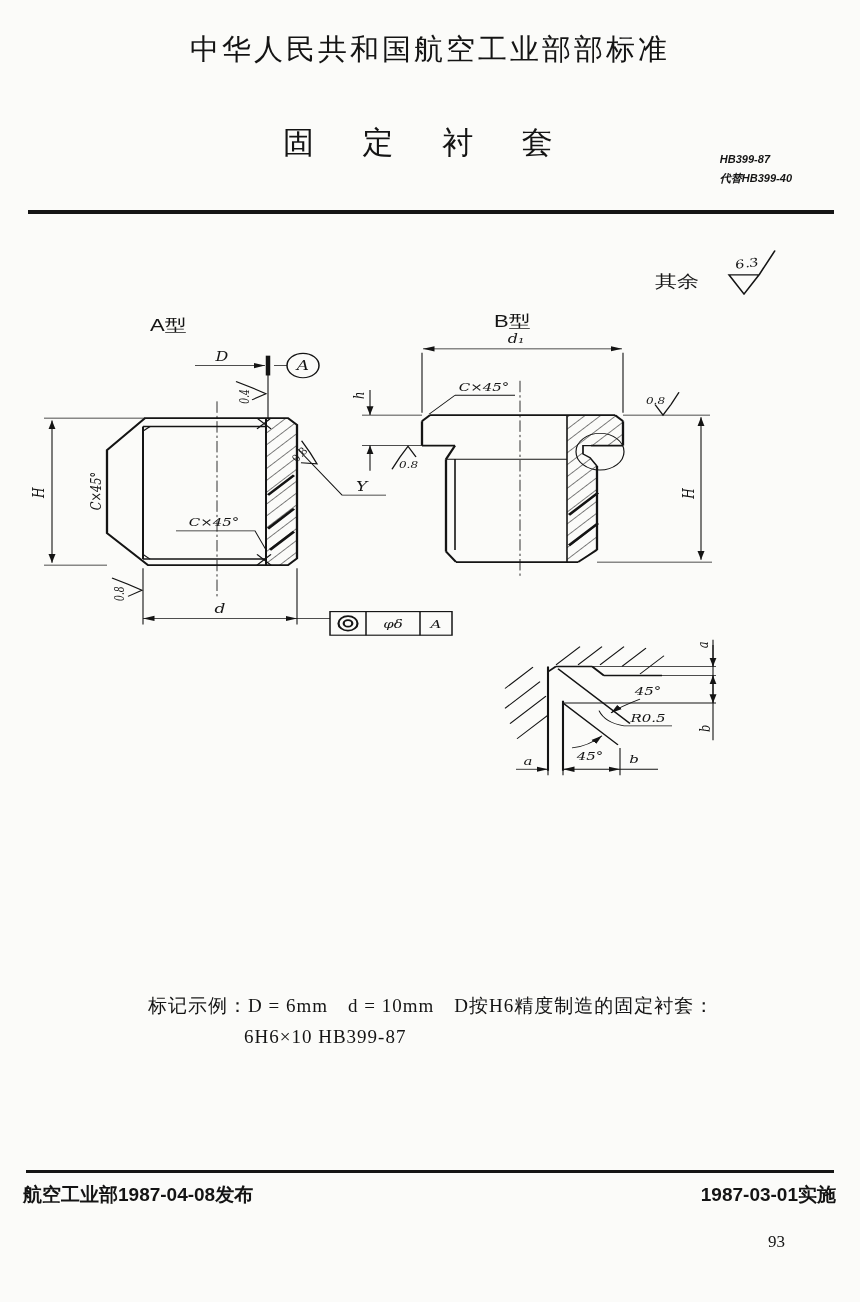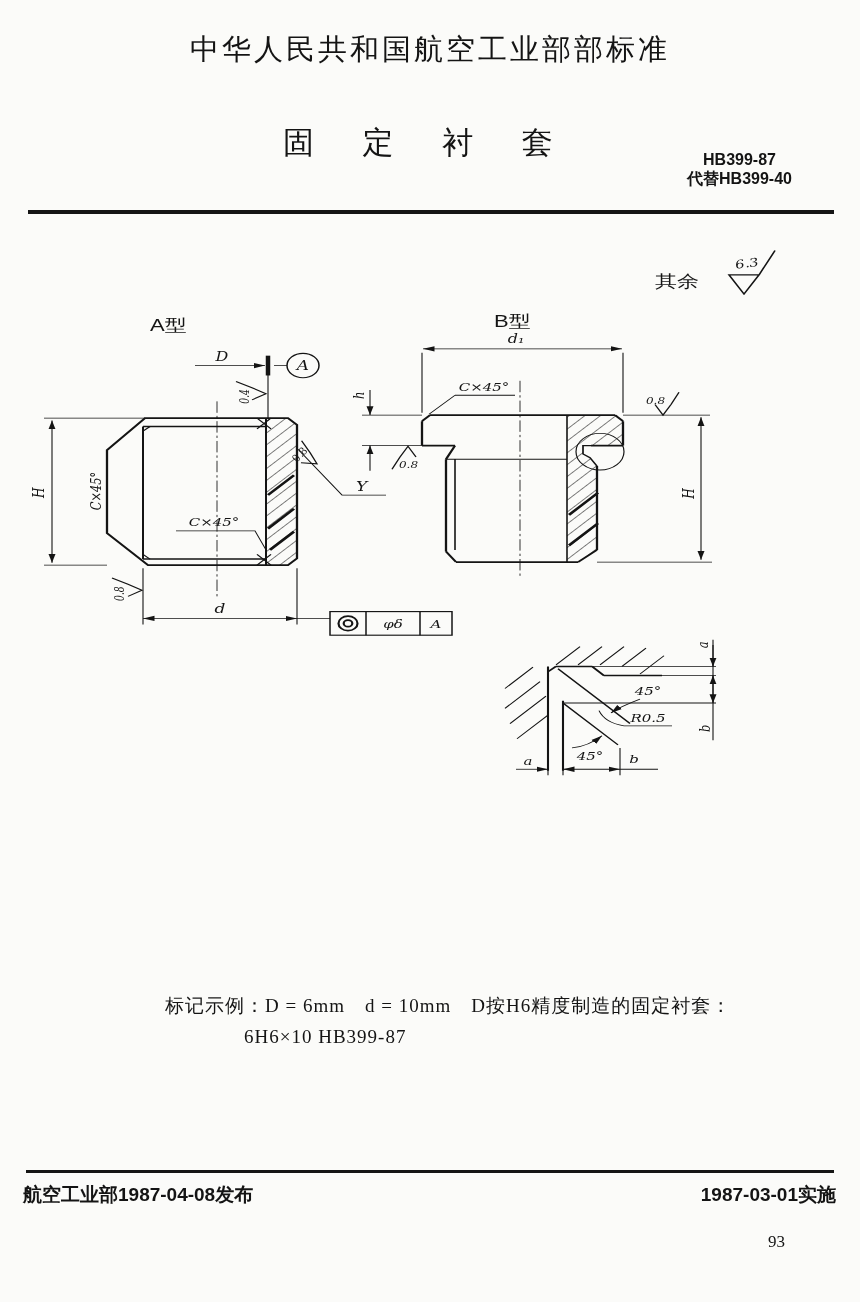--- a/index.html
+++ b/index.html
@@ -5,21 +5,21 @@
   html,body{margin:0;padding:0;}
   body{
     width:860px;height:1302px;position:relative;
     background:#fbfbf9;
     font-family:"Liberation Sans", sans-serif;
     color:#141414;overflow:hidden;
   }
   .abs{position:absolute;white-space:nowrap;}
   .hdr{font-weight:normal;font-size:29px;letter-spacing:3px;}
   .doctitle{font-weight:normal;font-size:31px;letter-spacing:20px;}
-  .stdno{font-weight:bold;font-size:16px;line-height:19px;text-align:center;}
+  .stdno{font-weight:bold;font-size:11px;line-height:19px;text-align:left;font-style:italic;}
   .rule{background:#151515;}
   .marking{font-family:"Liberation Serif", serif;font-size:19px;letter-spacing:1px;}
   .foot{font-weight:bold;font-size:19px;}
   .pageno{font-size:17px;font-family:"Liberation Serif", serif;}
   svg text{fill:#141414;}
   .dimtxt{font-family:"DejaVu Serif", serif;font-style:italic;}
   .cjk{font-family:"Liberation Sans", sans-serif;}
 </style>
 </head>
 <body>
@@ -174,19 +174,19 @@
     <text class="dimtxt" x="634" y="930" font-size="15" text-anchor="middle" stroke="none" fill="#141414">b</text>
 
     <path stroke-width="1.1" d="M713,768 L713,900"></path>
     <line x1="713" y1="775" x2="713" y2="803" stroke-width="1.1" marker-end="url(#ar)"></line>
     <line x1="713" y1="815" x2="713" y2="851" stroke-width="1.1" marker-start="url(#ar)" marker-end="url(#ar)"></line>
     <text class="dimtxt" transform="translate(708,779) rotate(-90)" font-size="15" stroke="none" fill="#141414">a</text>
     <text class="dimtxt" transform="translate(710,889) rotate(-90)" font-size="15" stroke="none" fill="#141414">b</text>
   </g>
 </svg>
 
-<div class="abs marking" style="left:165px;top:993px;">标记示例：D = 6mm　d = 10mm　D按H6精度制造的固定衬套：</div>
+<div class="abs marking" style="left:148px;top:993px;">标记示例：D = 6mm　d = 10mm　D按H6精度制造的固定衬套：</div>
 <div class="abs marking" style="left:244px;top:1026px;">6H6×10  HB399-87</div>
 
 <div class="abs rule" style="left:26px;top:1170px;width:808px;height:3px;"></div>
 <div class="abs foot" style="left:23px;top:1182px;">航空工业部1987-04-08发布</div>
 <div class="abs foot" style="right:24px;top:1182px;">1987-03-01实施</div>
 <div class="abs pageno" style="left:768px;top:1232px;">93</div>
 
 </body></html>

